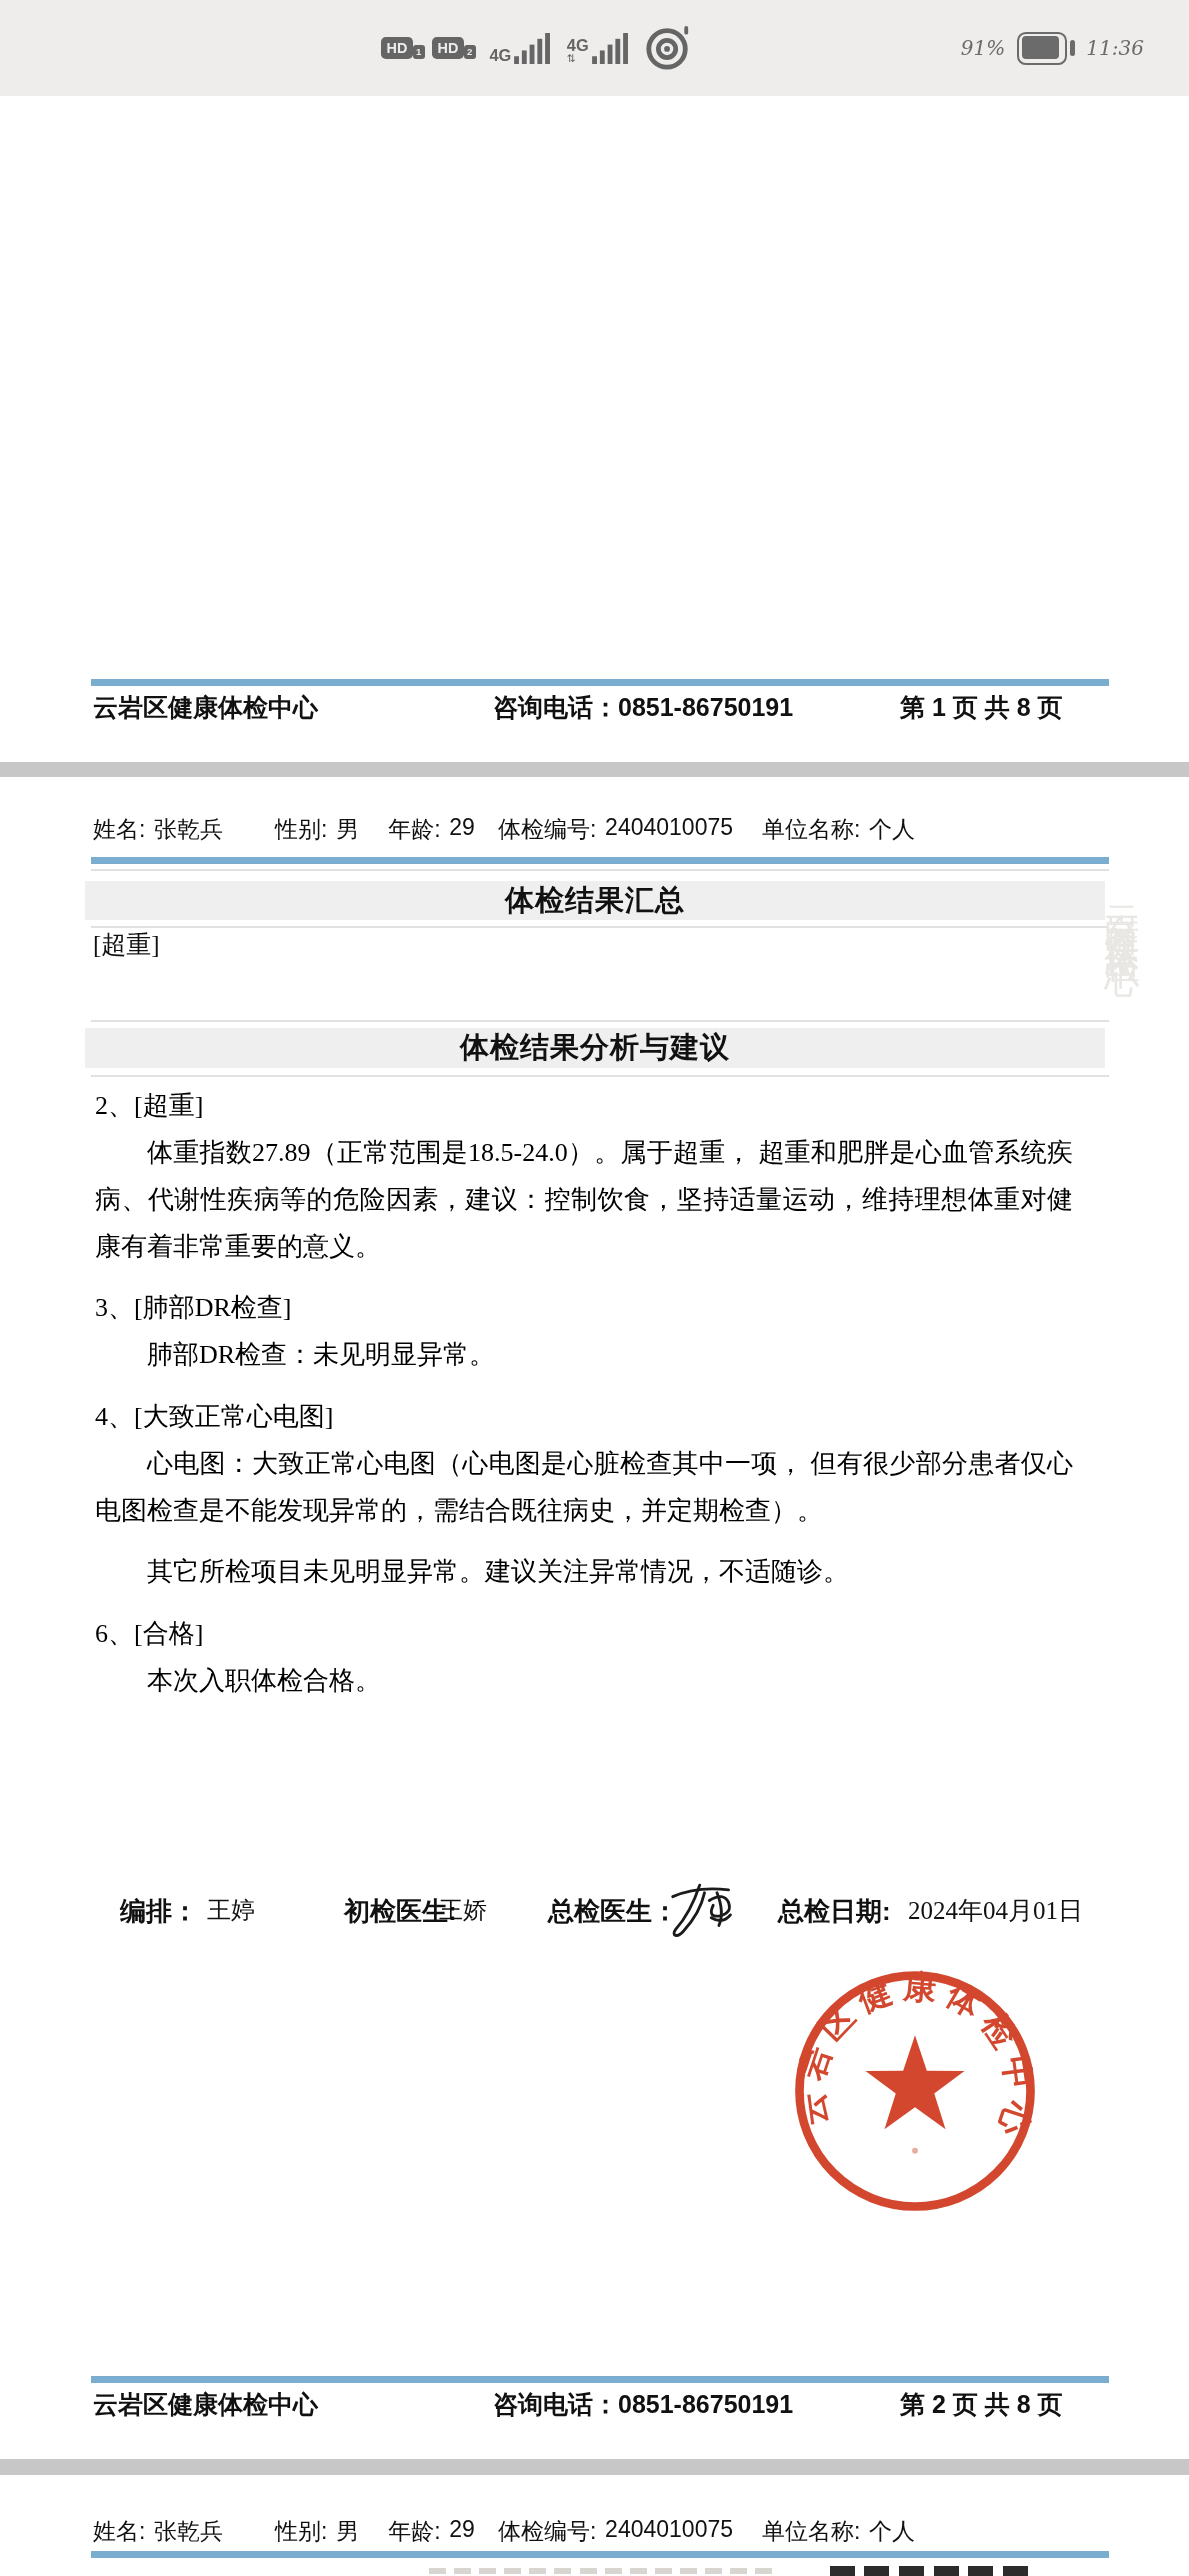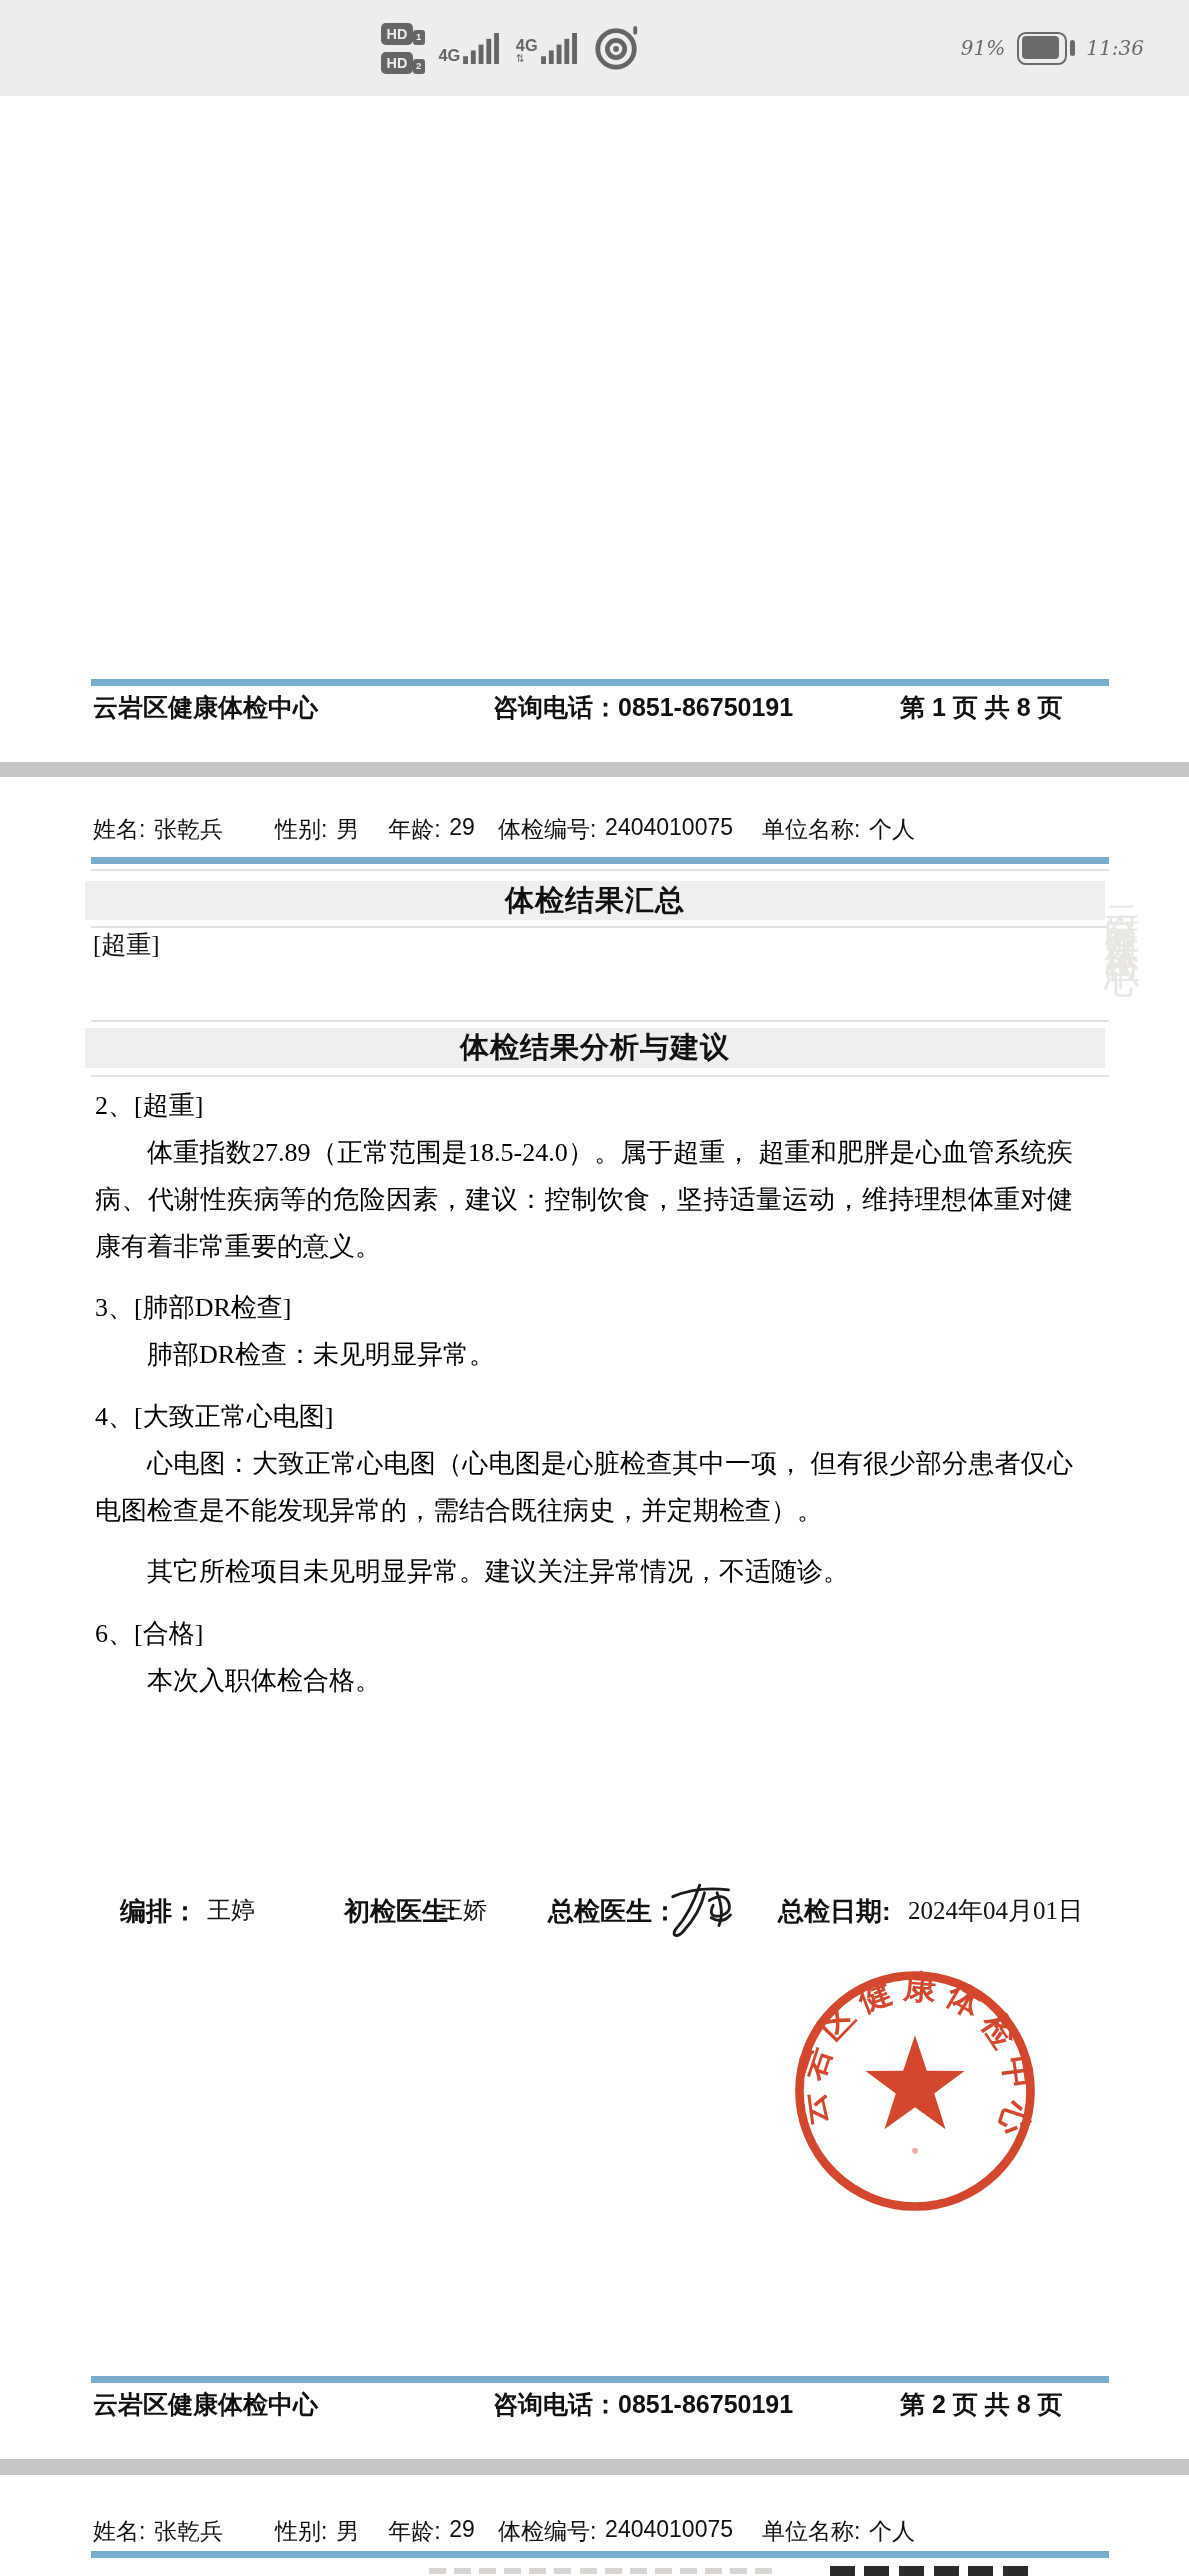--- a/index.html
+++ b/index.html
@@ -4,21 +4,21 @@
 <style>
   html,body{margin:0;padding:0;background:#ffffff;}
   .screen{position:relative;width:1190px;height:2576px;background:#ffffff;overflow:hidden;
           font-family:"Liberation Sans",sans-serif;color:#111;}
 
   
   .status-bar{position:absolute;top:0;left:0;width:1190px;height:96px;background:#eeedec;
               display:flex;align-items:center;justify-content:space-between;color:#656565;}
   .sb-left{display:flex;align-items:center;gap:13.5px;margin-left:381px;}
   .sb-right{display:flex;align-items:center;gap:11.6px;margin-right:46px;}
-  .hd-stack{display:flex;flex-direction:column;gap:7px;}
+  .hd-stack{display:flex;flex-direction:row;gap:7px;}
   .hd-badge{position:relative;width:44px;height:22px;}
   .hd-badge .hd-box{position:absolute;left:0;top:0;width:32px;height:22px;background:#656565;border-radius:4.8px;
                     color:#eeedec;font-weight:700;font-size:14.4px;line-height:22px;text-align:center;}
   .hd-badge .hd-sub{position:absolute;right:0;bottom:0;width:12.5px;height:14.4px;background:#656565;border-radius:2.9px;
                     color:#eeedec;font-weight:700;font-size:9.6px;line-height:14.4px;text-align:center;}
   .net-group{display:flex;align-items:flex-end;gap:2.9px;}
   .net-meta{display:flex;flex-direction:column;align-items:flex-start;}
   .net-label{font-weight:700;font-size:16.4px;line-height:16.4px;color:#656565;}
   .net-arrows{font-size:10.6px;line-height:10.6px;letter-spacing:-1px;color:#656565;}
   .batt-pct,.clock{font-family:"DejaVu Serif",serif;font-style:italic;font-size:20px;color:#6b6b6b;}

